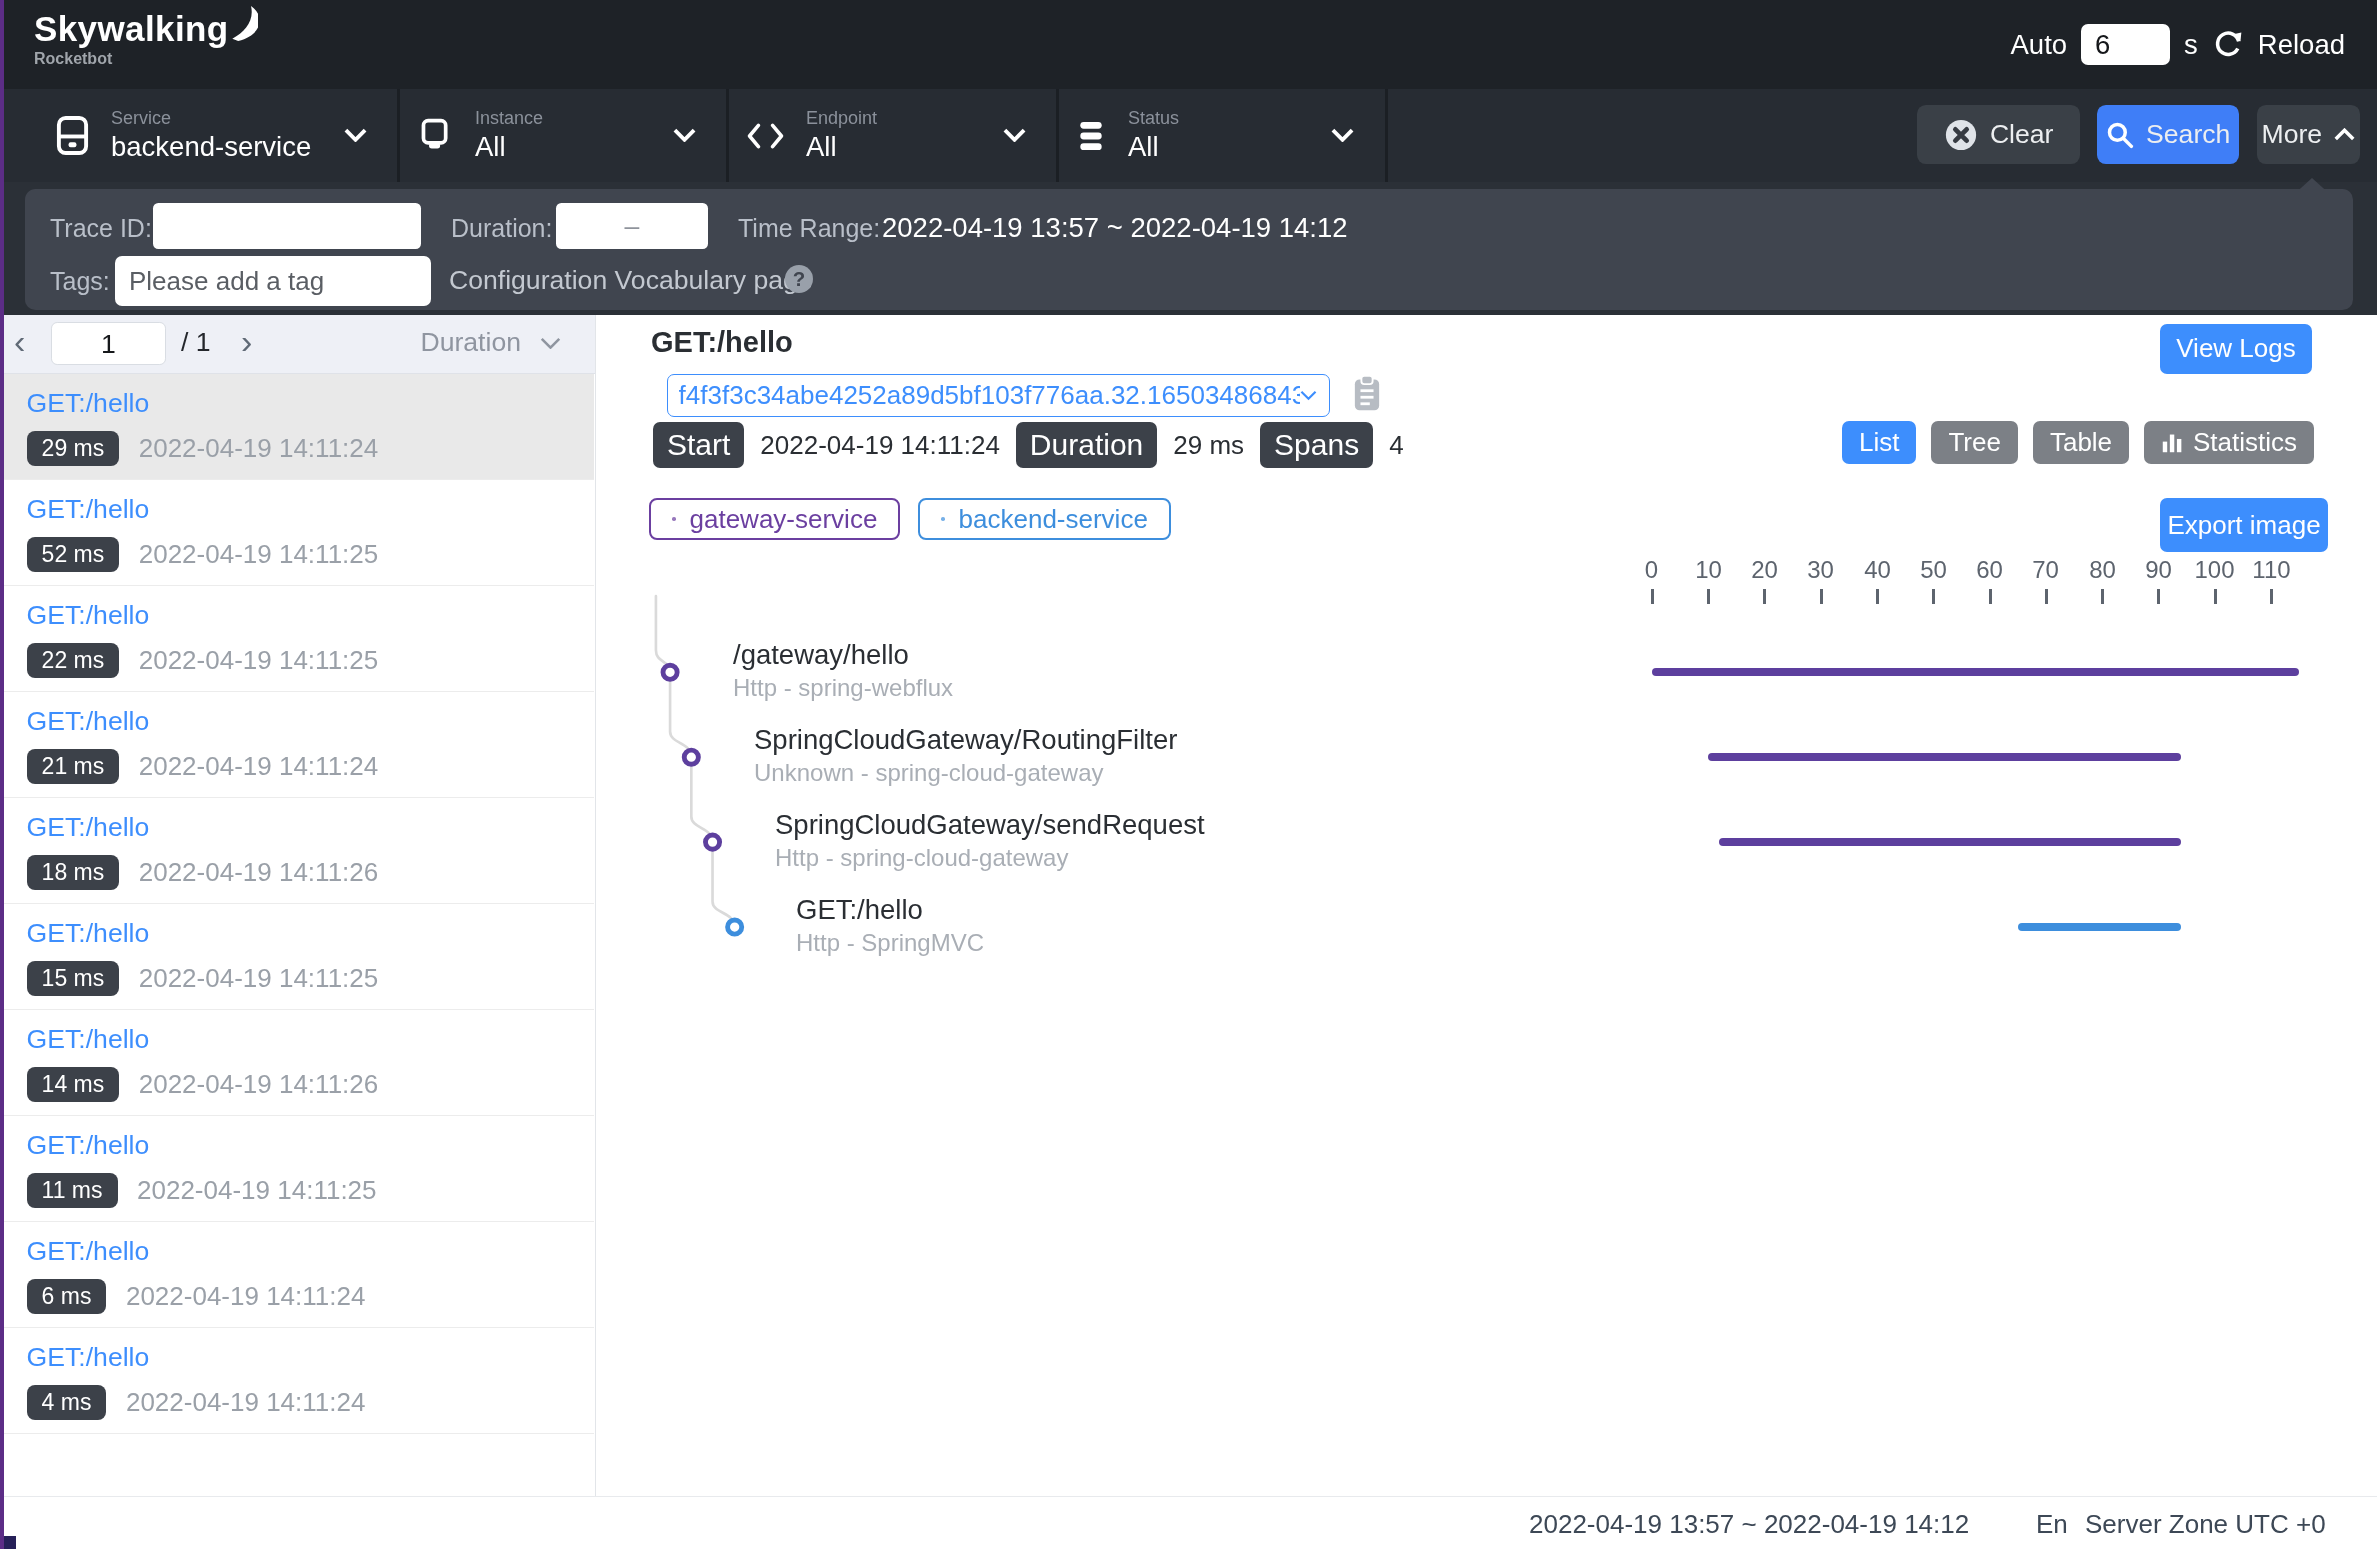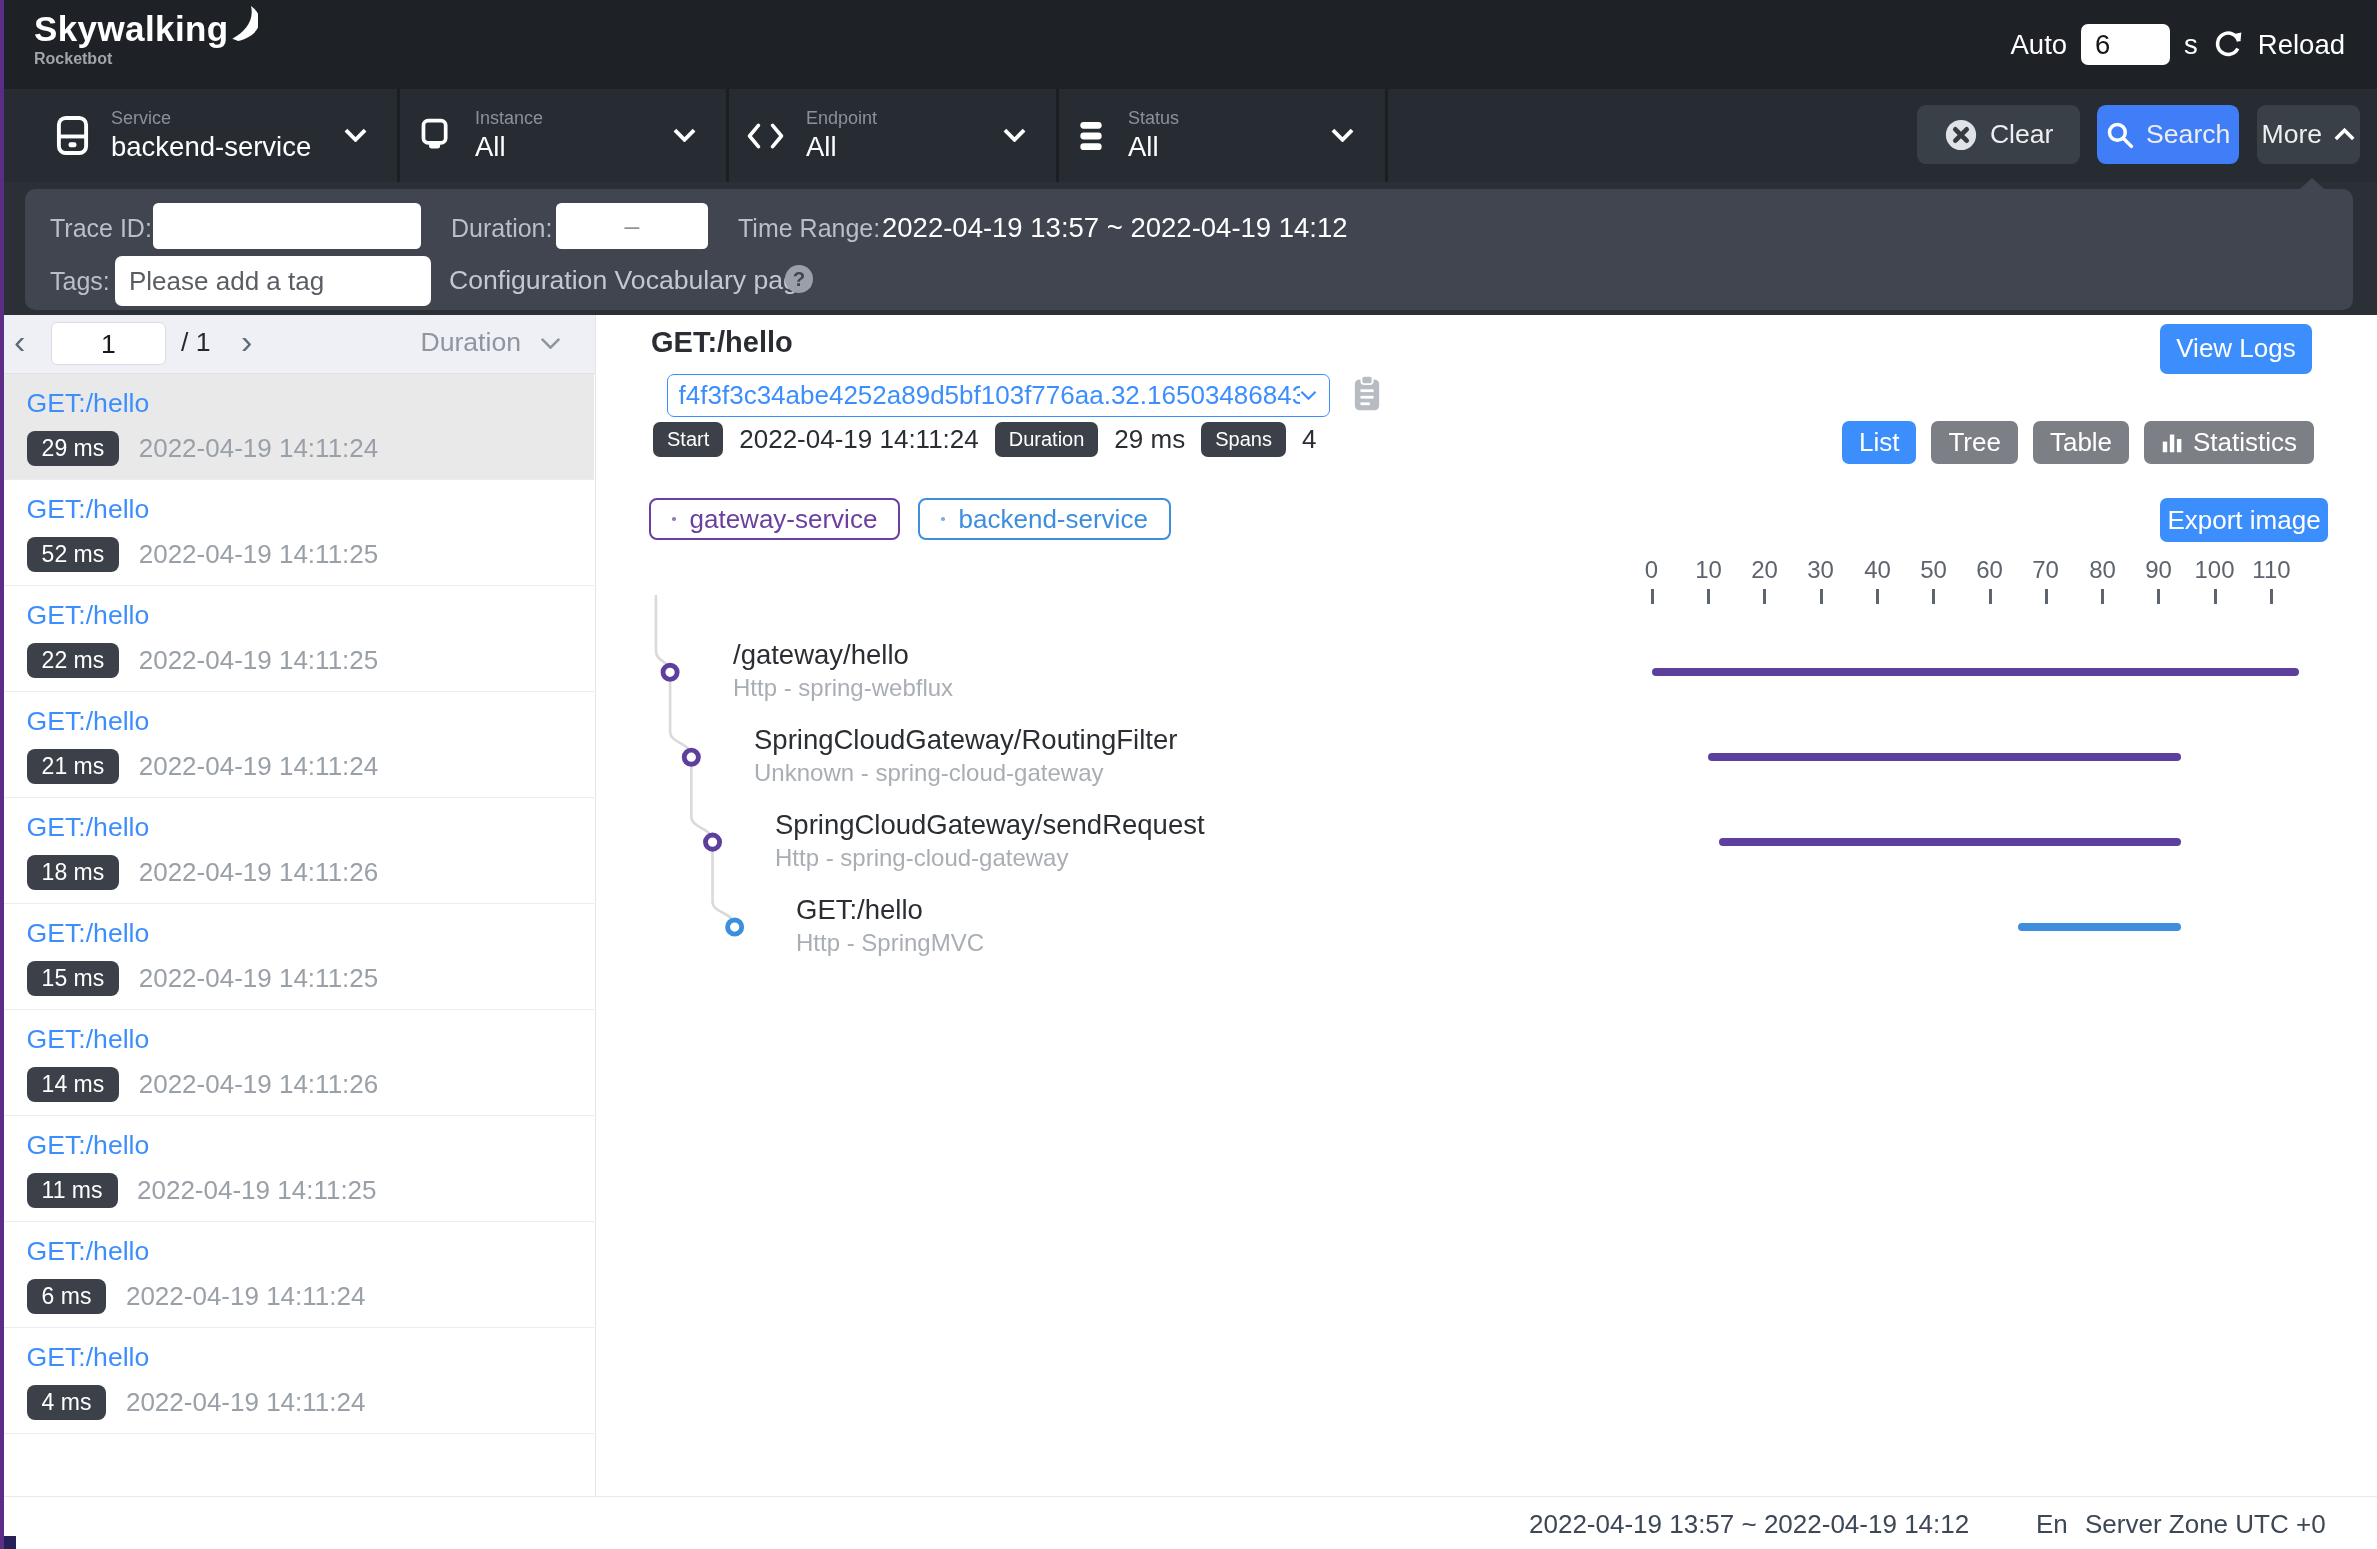--- a/index.html
+++ b/index.html
@@ -67,29 +67,29 @@
 
   
   .main { position:absolute; left:596px; top:315px; width:1782px; height:1182px; background:#fff; }
   .d-title { position:absolute; left:55px; top:10.6px; font-size:29px; font-weight:bold; color:#2a2e33; }
   .blue-btn { background:#3d8efd; color:#fff; border-radius:7px; display:flex; align-items:center; justify-content:center; font-size:26px; cursor:pointer; }
   .btn-viewlogs { position:absolute; left:1564px; top:8.9px; width:152px; height:50px; }
   .t-select { position:absolute; left:71px; top:59px; width:663px; height:43px; border:1.8px solid #3d8efd; border-radius:7px; color:#3d8efd; font-size:26px; display:flex; align-items:center; justify-content:space-between; padding:0 12.4px 0 10.6px; cursor:pointer; background:#fff; }
   .t-select span { white-space:nowrap; overflow:hidden; }
   .clip { position:absolute; left:757px; top:59px; cursor:pointer; }
   #badges { position:absolute; left:57px; top:107px; display:flex; align-items:center; gap:16px; }
-  .dk-badge { background:#3c4149; color:#fff; border-radius:7px; padding:6.2px 14px; font-size:20px; }
+  .dk-badge { background:#3c4149; color:#fff; border-radius:7px; padding:6.2px 14px; font-size:30px; }
   .bval { color:#2a2e33; font-size:26px; }
   #tabs { position:absolute; right:64px; top:106px; display:flex; gap:15px; }
   .tab { height:43px; padding:0 17px; border-radius:7px; background:#7c8086; color:#fff; font-size:26px; display:flex; align-items:center; gap:8.9px; cursor:pointer; }
   .tab.active { background:#3d8efd; }
   #svc-tags { position:absolute; left:53px; top:183px; display:flex; gap:17.7px; }
   .svc-tag { height:42px; border:2.7px solid; border-radius:8px; display:flex; align-items:center; padding:0 21px; font-size:26px; background:#fff; cursor:pointer; }
   .svc-tag::before { content:''; width:3.5px; height:3.5px; border-radius:50%; background:currentColor; margin-right:14px; opacity:.7; }
-  .btn-export { position:absolute; left:1564px; top:183px; width:168px; height:44px; }
+  .btn-export { position:absolute; left:1564px; top:183px; width:168px; height:54px; }
   .ax-label { position:absolute; top:241px; width:57px; text-align:center; color:#5d646e; font-size:24px; }
   .ax-tick { position:absolute; top:274px; width:2.7px; height:15px; background:#5d646e; }
   .row-title { position:absolute; font-size:27.5px; color:#2a2e33; white-space:nowrap; }
   .row-sub { position:absolute; font-size:24px; color:#a9aeb5; white-space:nowrap; }
   .bar { position:absolute; height:8px; border-radius:4.4px; cursor:pointer; }
   #conn { position:absolute; left:44px; top:266px; }
 
   
   .footer { position:absolute; left:0; top:1496px; width:2377px; height:53px; background:#fff; border-top:1.8px solid #e8eaed; }
   .f-item { position:absolute; top:12.4px; font-size:26px; color:#3d4856; }

